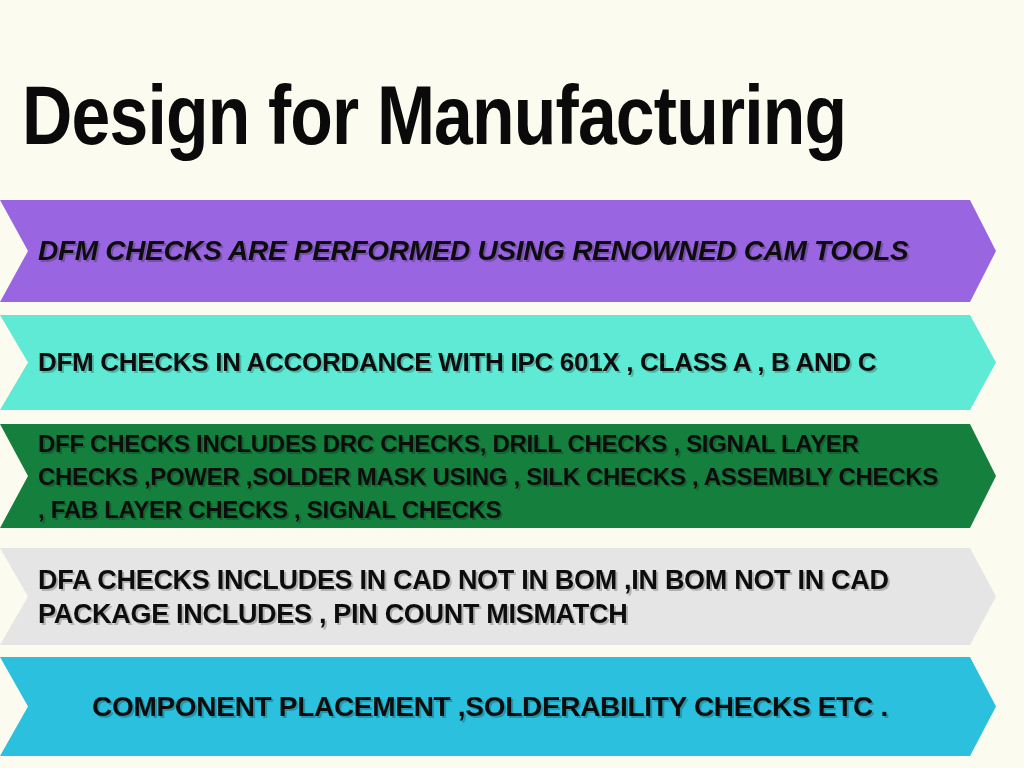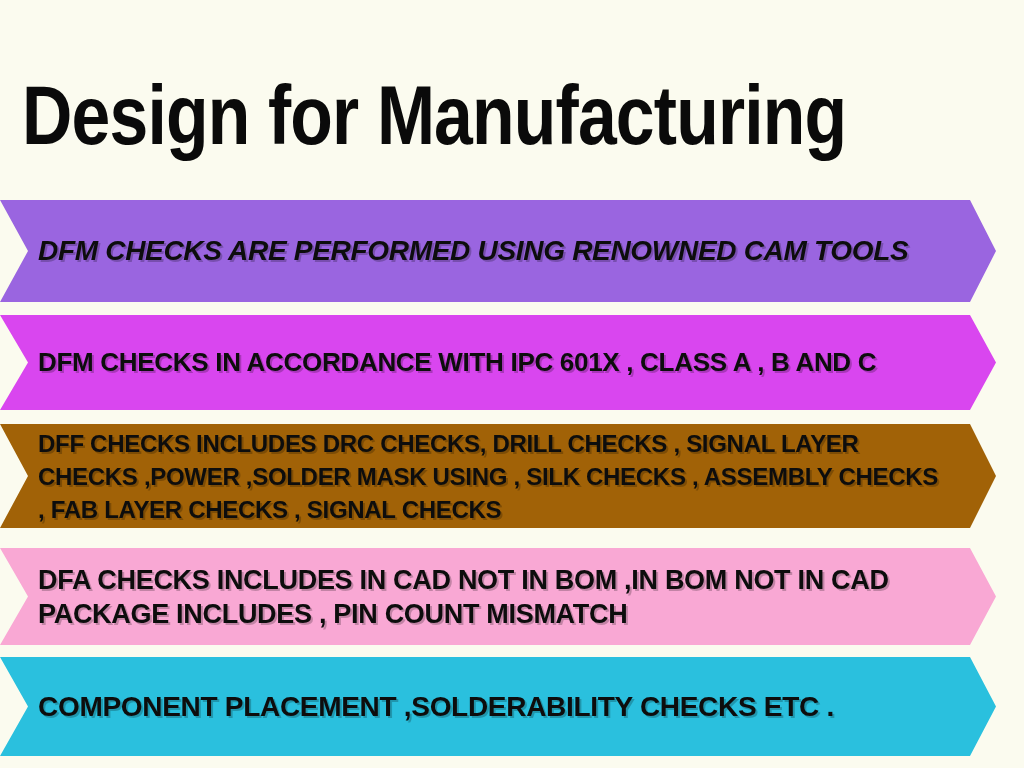--- a/index.html
+++ b/index.html
@@ -69,32 +69,32 @@
 <body style="background: rgb(251, 251, 239);">
 
 <div class="slide">
 
   <h1 class="title">Design for Manufacturing</h1>
 
   <div class="banner b1" style="background: rgb(154, 101, 224);">
     <div class="banner-line">DFM CHECKS ARE PERFORMED USING RENOWNED CAM TOOLS</div>
   </div>
 
-  <div class="banner b2" style="background: #d946ef;">
+  <div class="banner b2" style="background: #5eead4;">
     <div class="banner-line">DFM CHECKS IN ACCORDANCE WITH IPC 601X , CLASS A , B AND C</div>
   </div>
 
-  <div class="banner b3" style="background: #a16207;">
+  <div class="banner b3" style="background: #15803d;">
     <div class="banner-line">DFF CHECKS INCLUDES DRC CHECKS, DRILL CHECKS , SIGNAL LAYER</div>
     <div class="banner-line">CHECKS ,POWER ,SOLDER MASK USING , SILK CHECKS , ASSEMBLY CHECKS</div>
     <div class="banner-line">, FAB LAYER CHECKS , SIGNAL CHECKS</div>
   </div>
 
-  <div class="banner b4" style="background: #f9a8d4;">
+  <div class="banner b4" style="background: #e5e5e5;">
     <div class="banner-line">DFA CHECKS INCLUDES IN CAD NOT IN BOM ,IN BOM NOT IN CAD</div>
     <div class="banner-line">PACKAGE INCLUDES , PIN COUNT MISMATCH</div>
   </div>
 
-  <div class="banner b5" style="background: rgb(42, 192, 222);">
+  <div class="banner b5" style="background: rgb(42, 192, 222); text-align: center;">
     <div class="banner-line">COMPONENT PLACEMENT ,SOLDERABILITY CHECKS ETC .</div>
   </div>
 
 </div>
 
 </body></html>

